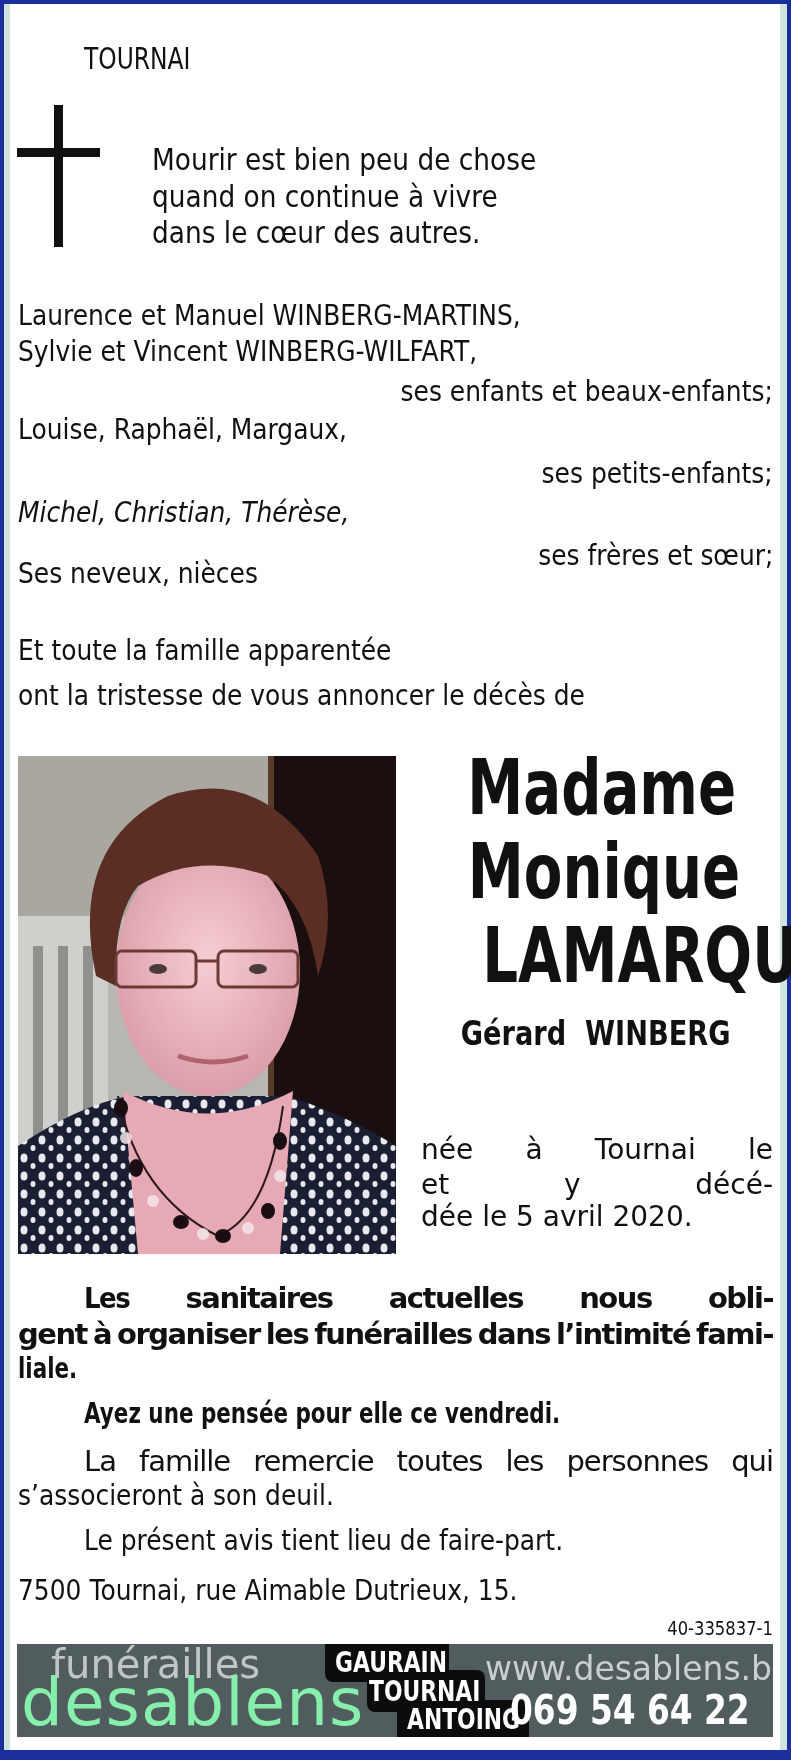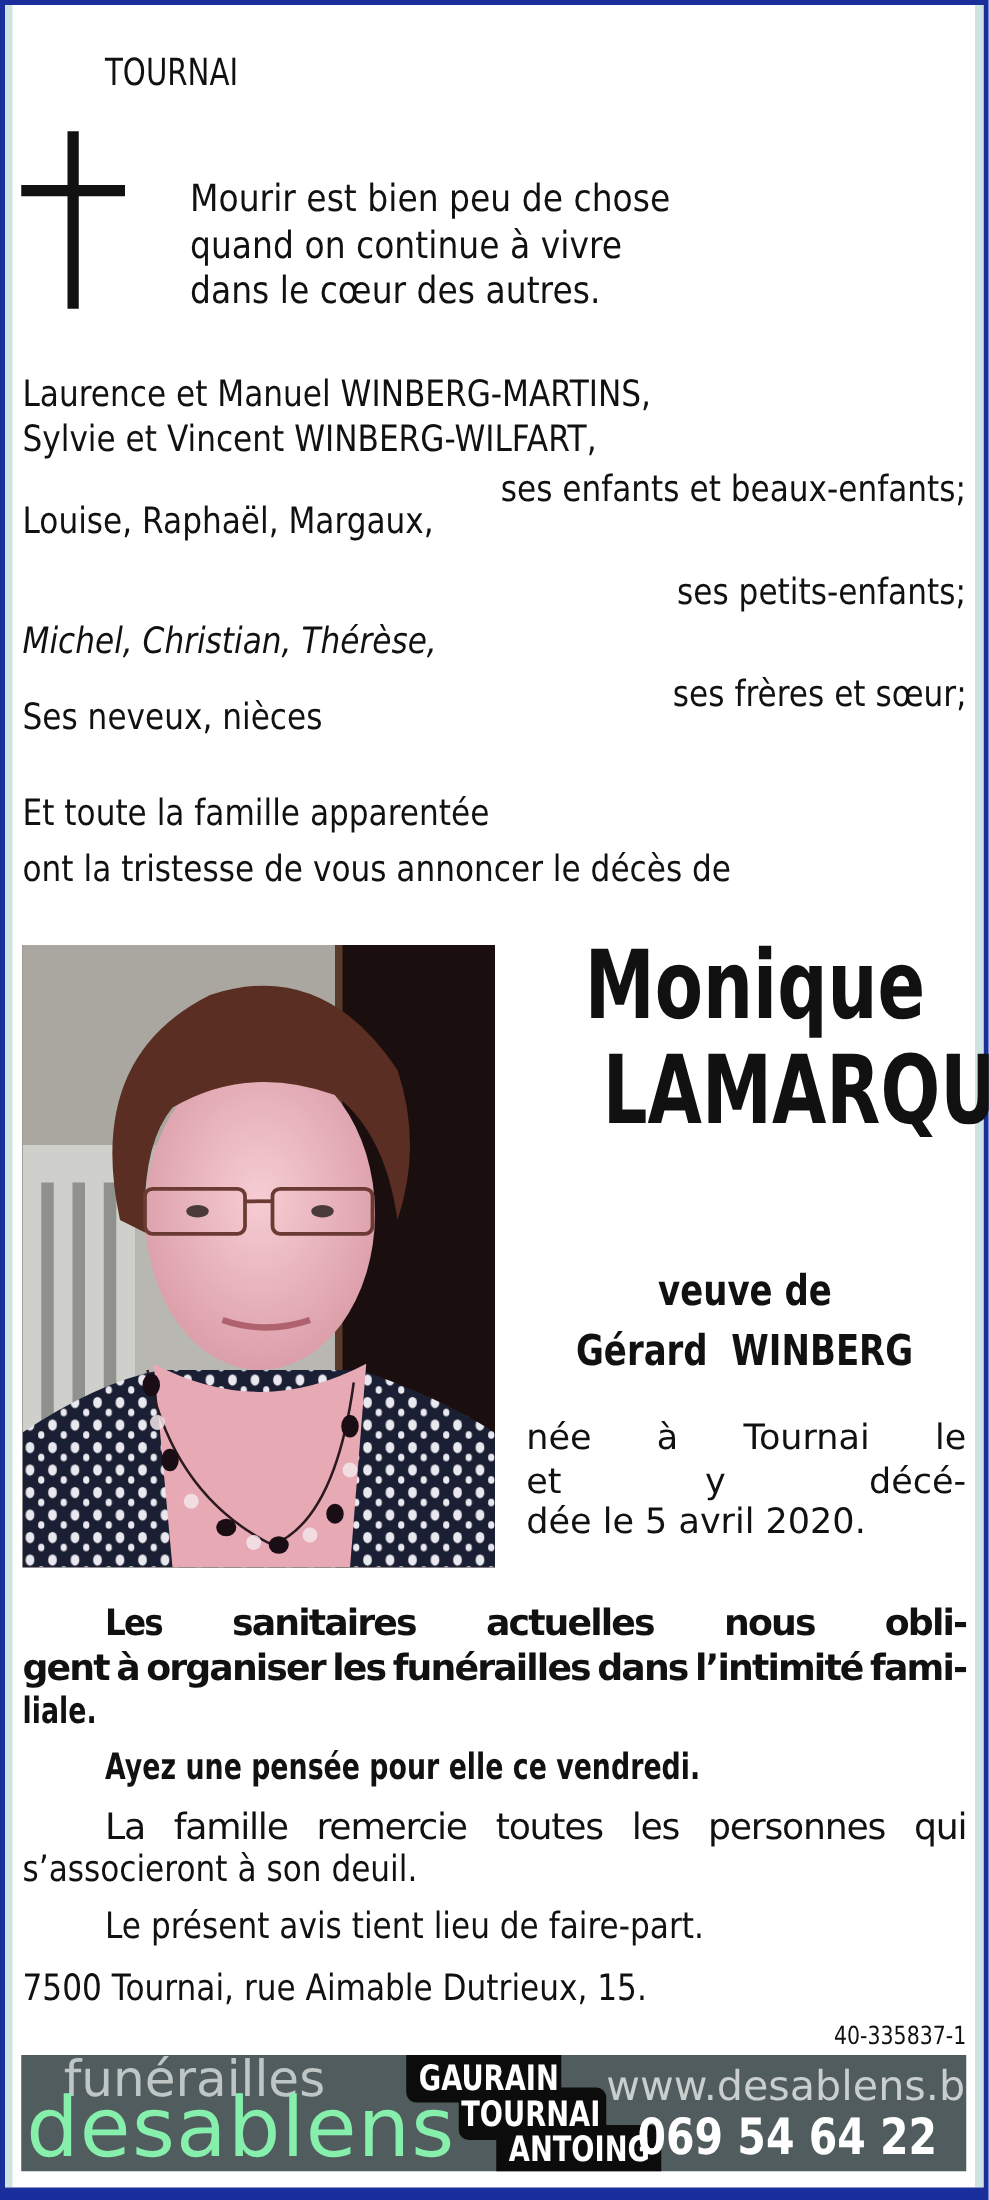--- a/index.html
+++ b/index.html
@@ -59,21 +59,21 @@
   <div class="cross-h"></div>
 </div>
 
 <div class="abs verse" style="top:145px;"><span class="cond">Mourir est bien peu de chose</span></div>
 <div class="abs verse" style="top:182px;"><span class="cond">quand on continue à vivre</span></div>
 <div class="abs verse" style="top:218px;"><span class="cond">dans le cœur des autres.</span></div>
 
 <div class="abs fam left-line" style="top:301px;"><span class="cond">Laurence et Manuel WINBERG-MARTINS,</span></div>
 <div class="abs fam left-line" style="top:337px;"><span class="cond">Sylvie et Vincent WINBERG-WILFART,</span></div>
 <div class="abs fam right-line" style="top:377px;"><span class="cond">ses enfants et beaux-enfants;</span></div>
-<div class="abs fam left-line" style="top:402px;"><span class="cond">Louise, Raphaël, Margaux,</span></div>
+<div class="abs fam left-line" style="top:415px;"><span class="cond">Louise, Raphaël, Margaux,</span></div>
 <div class="abs fam right-line" style="top:459px;"><span class="cond">ses petits-enfants;</span></div>
 <div class="abs fam left-line" style="top:498px;font-style:italic;"><span class="cond">Michel, Christian, Thérèse,</span></div>
 <div class="abs fam right-line" style="top:541px;"><span class="cond">ses frères et sœur;</span></div>
 <div class="abs fam left-line" style="top:559px;"><span class="cond">Ses neveux, nièces</span></div>
 <div class="abs fam left-line" style="top:636px;"><span class="cond">Et toute la famille apparentée</span></div>
 <div class="abs fam left-line" style="top:681px;"><span class="cond">ont la tristesse de vous annoncer le décès de</span></div>
 
 <div class="photo" title="Portrait photo of the deceased">
   <svg width="378" height="498" viewBox="0 0 378 498" xmlns="http://www.w3.org/2000/svg">
     <defs>
@@ -118,25 +118,25 @@
       <circle cx="108" cy="382" r="6"></circle>
       <circle cx="135" cy="445" r="6"></circle>
       <circle cx="185" cy="478" r="6"></circle>
       <circle cx="230" cy="472" r="6"></circle>
       <circle cx="262" cy="420" r="6"></circle>
     </g>
   </svg>
 </div>
 
 <div class="name-col" style="top:750px;">
+  <div class="name-big" style="height:84px;"><span class="cond">Madame</span></div>
   <div class="name-big" style="height:84px;"><span class="cond">Monique</span></div>
   <div class="name-big" style="height:84px;"><span class="cond">LAMARQUE</span></div>
 </div>
 <div class="name-col" style="top:1016px;">
-  <div class="widow" style="height:48px;"><span class="cond">veuve de</span></div>
   <div class="widow" style="height:48px; white-space:pre;"><span class="cond" style="white-space:pre;">Gérard  WINBERG</span></div>
 </div>
 
 <div class="justify-line" style="left:421px; width:352px; top:1133px; font-size:28px;">
   <span>née</span>
     <span>à</span>
     <span>Tournai</span>
     <span>le</span>
 </div>
 <div class="justify-line" style="left:421px; width:352px; top:1168px; font-size:28px;">

